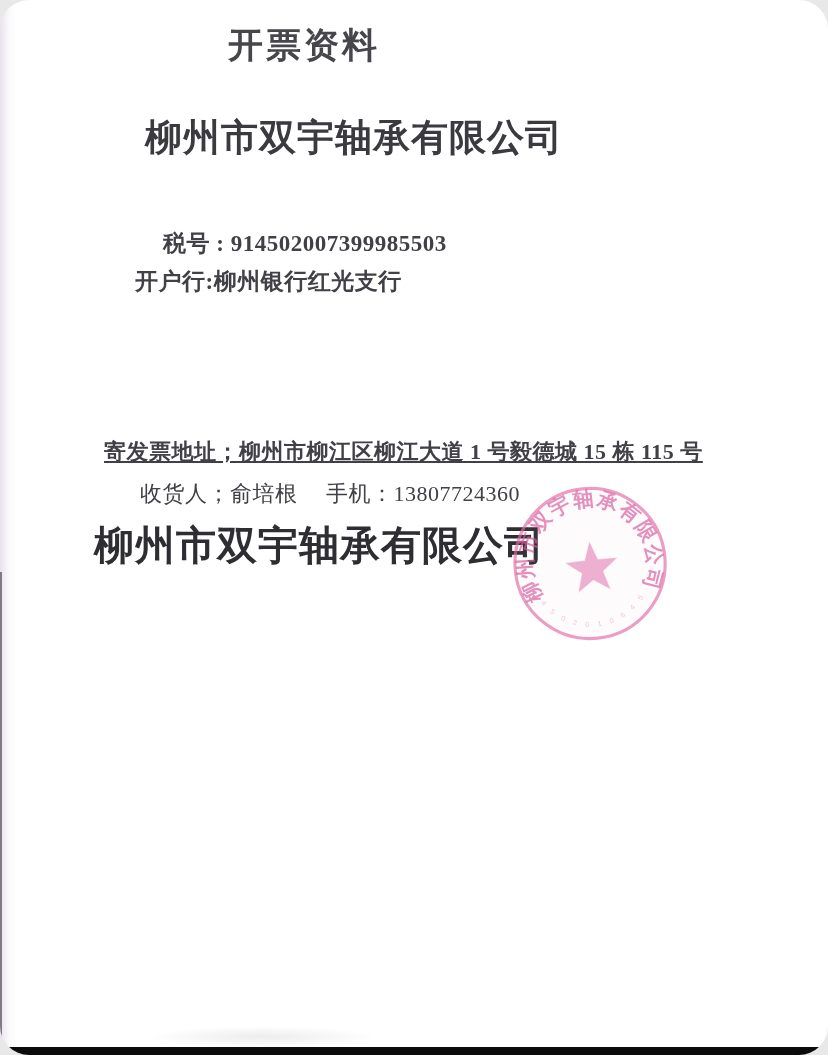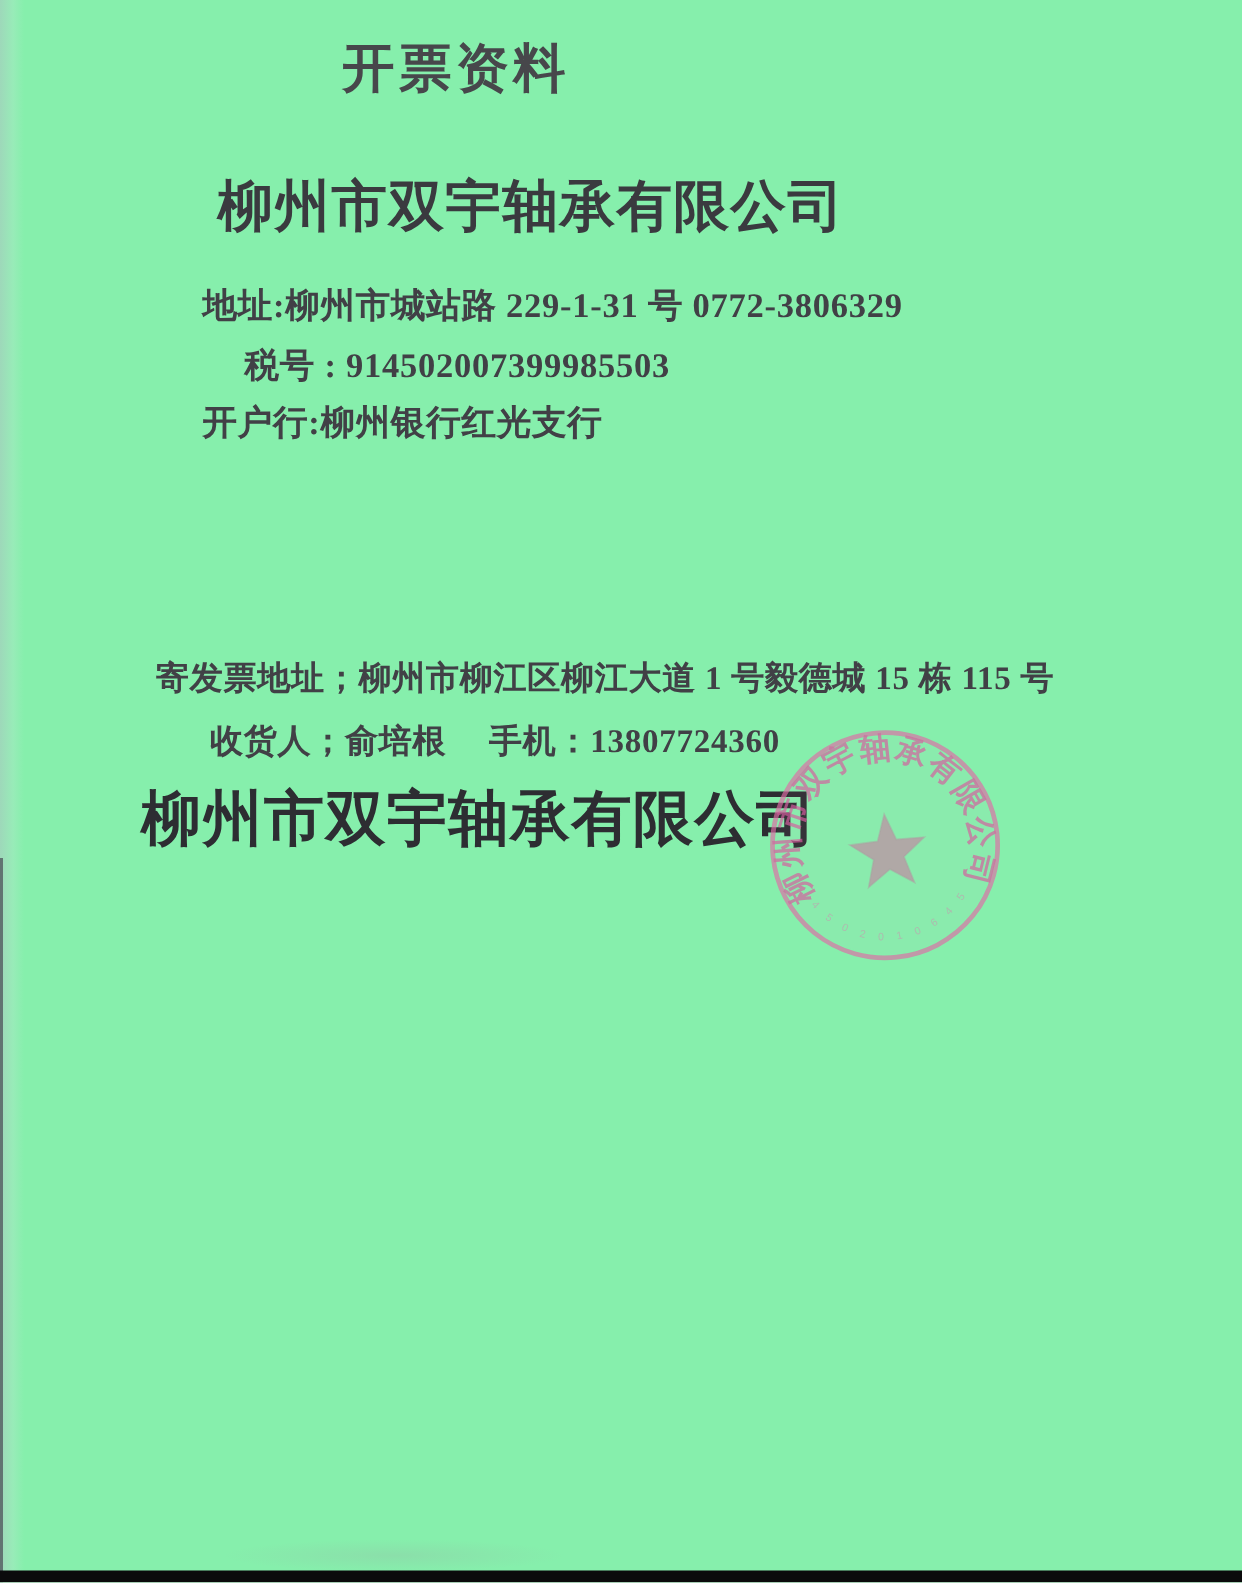--- a/index.html
+++ b/index.html
@@ -1,22 +1,23 @@
 <!DOCTYPE html>
 <html><head>
 <meta charset="utf-8">
 <style>
   html,body{margin:0;padding:0;background:#e8e8e8;}
   .page{
     position:relative;
     width:828px;height:1055px;
-    background:#86efac;
+    background:#ffffff;
     overflow:hidden;
     font-family:"Liberation Serif","DejaVu Serif",serif;
     color:#3c3c41;
+    border-radius:29px;
   }
   
   .edge-streak-left{
     position:absolute;left:0;top:0;width:16px;height:1055px;
     background:linear-gradient(to right, rgba(196,178,208,0.38), rgba(233,220,238,0.18) 55%, rgba(255,255,255,0));
     pointer-events:none;
   }
   .edge-line-left{
     position:absolute;left:0;top:572px;width:2px;height:483px;
     background:rgba(56,48,66,0.6);
@@ -45,25 +46,25 @@
     font-size:23px;font-weight:700;letter-spacing:0.5px;
     color:#414046;white-space:nowrap;
   }
   .line-address{top:188px;}
   .line-tax{top:228px;margin-left:28px;}
   .line-bank{top:266px;}
   .line-account{top:305px;}
   .line-mail{
     position:absolute;left:104px;top:437px;
     font-size:22px;font-weight:700;letter-spacing:0.5px;
-    color:#414046;white-space:nowrap;
+    color:#414046;white-space:nowrap;text-decoration:underline;
   }
   .line-recipient{
     position:absolute;left:140px;top:479px;
-    font-size:22px;font-weight:700;letter-spacing:0.5px;
+    font-size:22px;font-weight:400;letter-spacing:0.5px;
     color:#414046;white-space:nowrap;
   }
   .company-name-signature{
     position:absolute;left:94px;top:518px;
     font-size:40px;font-weight:700;letter-spacing:1px;
     color:#2d2d32;white-space:nowrap;
   }
   
   .stamp{
     position:absolute;left:512px;top:486px;width:158px;height:158px;
@@ -78,21 +79,20 @@
 
   <div class="edge-streak-left"></div>
   <div class="edge-line-left"></div>
   <div class="bottom-smudge"></div>
   <div class="bottom-bar"></div>
 
   <div class="doc-title">开票资料</div>
 
   <div class="company-name-top">柳州市双宇轴承有限公司</div>
 
-  <div class="info-line line-address">地址:柳州市城站路 229-1-31 号  0772-3806329</div>
   <div class="info-line line-tax">税号 : 914502007399985503</div>
   <div class="info-line line-bank">开户行:柳州银行红光支行</div>
 
   <div class="line-mail">寄发票地址；柳州市柳江区柳江大道 1 号毅德城 15 栋 115 号</div>
   <div class="line-recipient">收货人；俞培根　 手机：13807724360</div>
 
   <div class="company-name-signature">柳州市双宇轴承有限公司</div>
 
   <svg class="stamp" viewBox="0 0 200 200" xmlns="http://www.w3.org/2000/svg">
     <defs>

